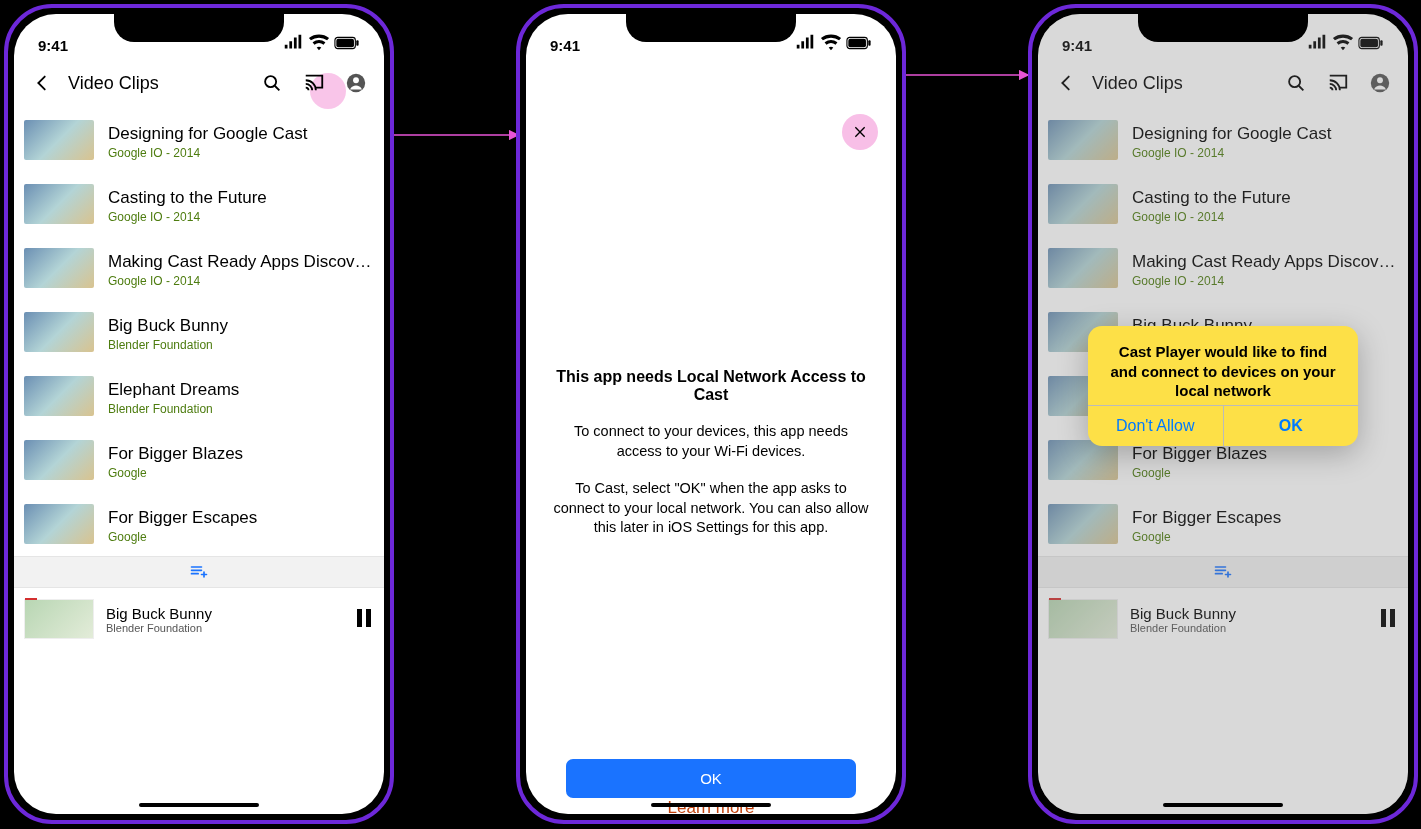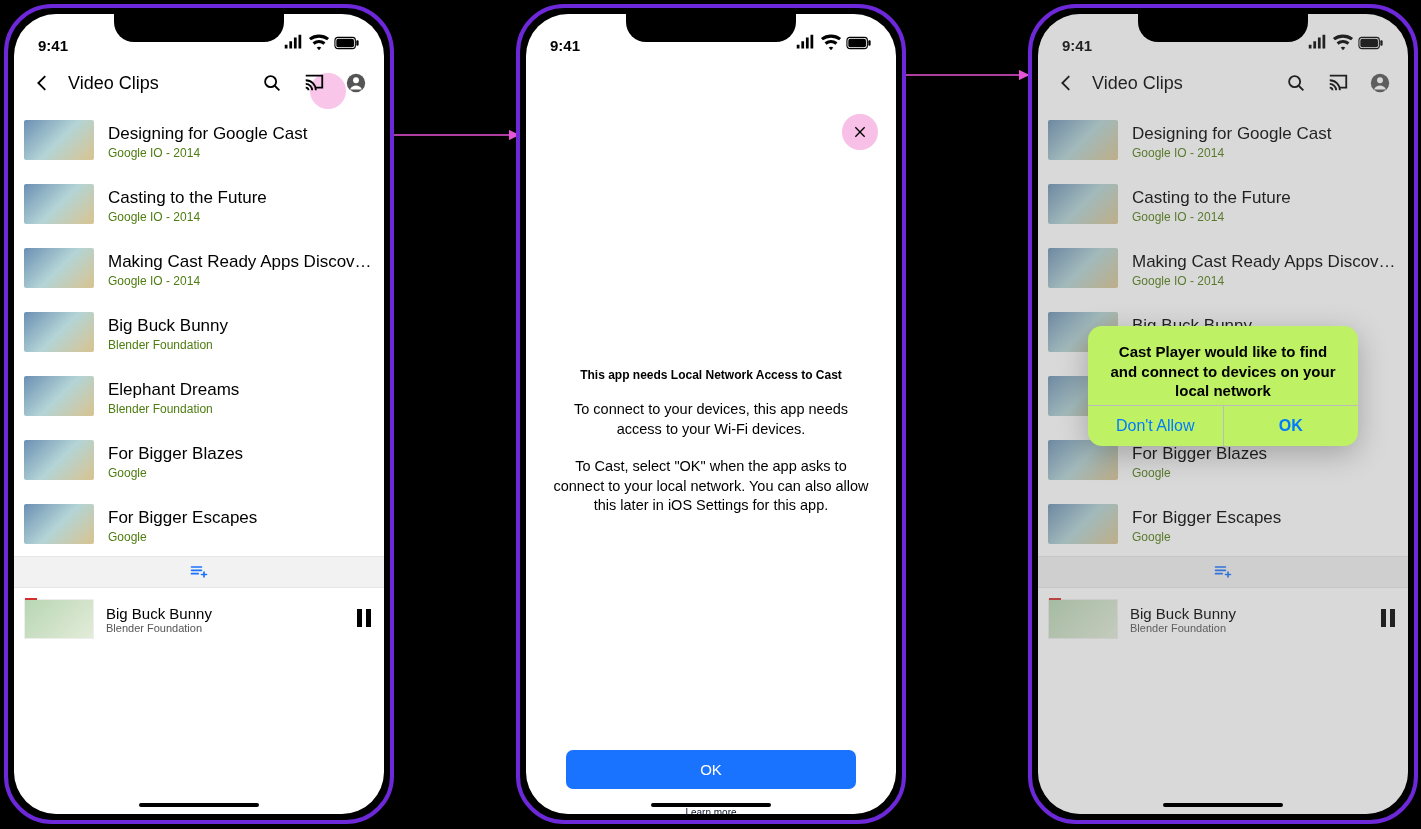--- a/index.html
+++ b/index.html
@@ -108,45 +108,45 @@
     position: absolute; top: 56px; right: 18px;
     width: 36px; height: 36px; border-radius: 50%;
     background: #f8bfe7;
     display: flex; align-items: center; justify-content: center;
     cursor: pointer;
   }
   .modal-body {
     position: absolute; top: 310px; left: 24px; right: 24px;
     text-align: center;
   }
-  .modal-title { font-size: 12px; font-weight: 600; }
+  .modal-title { font-size: 16px; font-weight: 600; }
   .modal-text { font-size: 14.5px; margin-top: 18px; line-height: 1.35; }
   .modal-actions {
     position: absolute;
     bottom: 40px; left: 40px; right: 40px;
     text-align: center;
   }
   .primary-btn {
     background: #1a73ff;
     color: #fff; font-size: 15px;
     padding: 11px 0; border-radius: 7px;
     cursor: pointer;
   }
-  .link-btn { color: #0f172a; font-size: 10px; margin-top: 18px; cursor: pointer; }
+  .link-btn { color: #c2410c; font-size: 17px; cursor: pointer; }
 
   
   .dim-overlay {
     position: absolute; inset: 0;
     background: rgba(120,120,120,0.28);
   }
   .ios-alert {
     position: absolute;
     top: 312px; left: 50%; transform: translateX(-50%);
     width: 270px;
-    background: #bef264;
+    background: #fde047;
     border-radius: 14px;
     overflow: hidden;
     text-align: center;
     box-shadow: 0 8px 30px rgba(0,0,0,0.25);
   }
   .ios-alert .alert-title { font-size: 15px; font-weight: 600; padding: 16px 16px 4px; line-height: 1.3; }
   .ios-alert .alert-msg { font-size: 12px; padding: 0 16px 14px; line-height: 1.35; }
   .ios-alert .alert-actions { display: flex; border-top: 0.5px solid #bbb; }
   .ios-alert .alert-btn { flex: 1; padding: 11px 0; font-size: 16px; color: #007aff; cursor: pointer; }
   .ios-alert .alert-btn + .alert-btn { border-left: 0.5px solid #bbb; font-weight: 600; }

